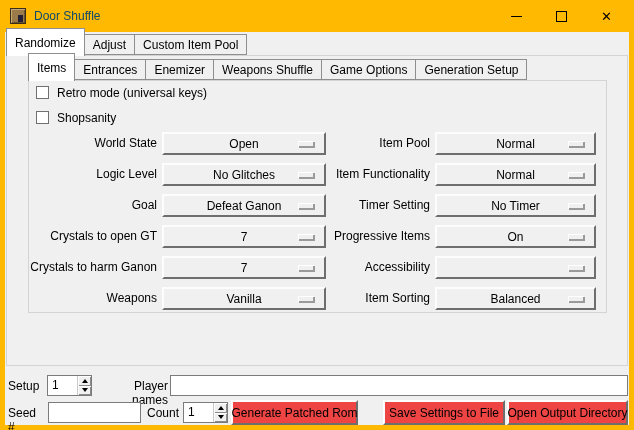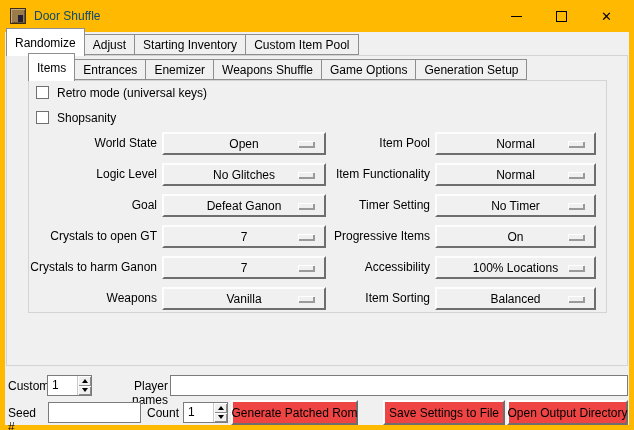--- a/index.html
+++ b/index.html
@@ -112,21 +112,20 @@
         <span class="glyph-close">✕</span>
       </div>
     </div>
   </div>
 
   <div class="client"></div>
 
   <div class="tabbar" style="left:6px;top:32px;height:24px;">
     <div class="tab active">Randomize</div>
     <div class="tab">Adjust</div>
-    <div class="tab">Starting Inventory</div>
     <div class="tab">Custom Item Pool</div>
   </div>
   <div class="page" style="left:6px;top:55px;width:622px;height:311px;"></div>
 
   <div class="tabbar" style="left:28px;top:57px;height:24px;">
     <div class="tab active">Items</div>
     <div class="tab">Entrances</div>
     <div class="tab">Enemizer</div>
     <div class="tab">Weapons Shuffle</div>
     <div class="tab">Game Options</div>
@@ -185,30 +184,29 @@
     <span class="opt-text">No Timer</span>
     <span class="opt-ind"></span>
   </div>
   <div class="field-label" style="left:305px;top:229px;width:125px;">Progressive Items</div>
   <div class="opt" style="left:435px;top:225px;width:161px;">
     <span class="opt-text">On</span>
     <span class="opt-ind"></span>
   </div>
   <div class="field-label" style="left:305px;top:260px;width:125px;">Accessibility</div>
   <div class="opt" style="left:435px;top:256px;width:161px;">
-    <span class="opt-text">100% Locations</span>
     <span class="opt-ind"></span>
   </div>
   <div class="field-label" style="left:305px;top:291px;width:125px;">Item Sorting</div>
   <div class="opt" style="left:435px;top:287px;width:161px;">
     <span class="opt-text">Balanced</span>
     <span class="opt-ind"></span>
   </div>
 
-  <div class="field-label" style="left:8px;top:379px;width:36px;text-align:left;">Custom</div>
+  <div class="field-label" style="left:8px;top:379px;width:36px;text-align:left;">Setup</div>
   <div class="spin" style="left:47px;top:375px;width:45px;">
     <div class="spin-val">1</div>
     <div class="spin-arrows">
       <div class="spin-btn">
           <span class="tri-up"></span>
         </div>
       <div class="spin-btn">
           <span class="tri-down"></span>
         </div>
     </div>

